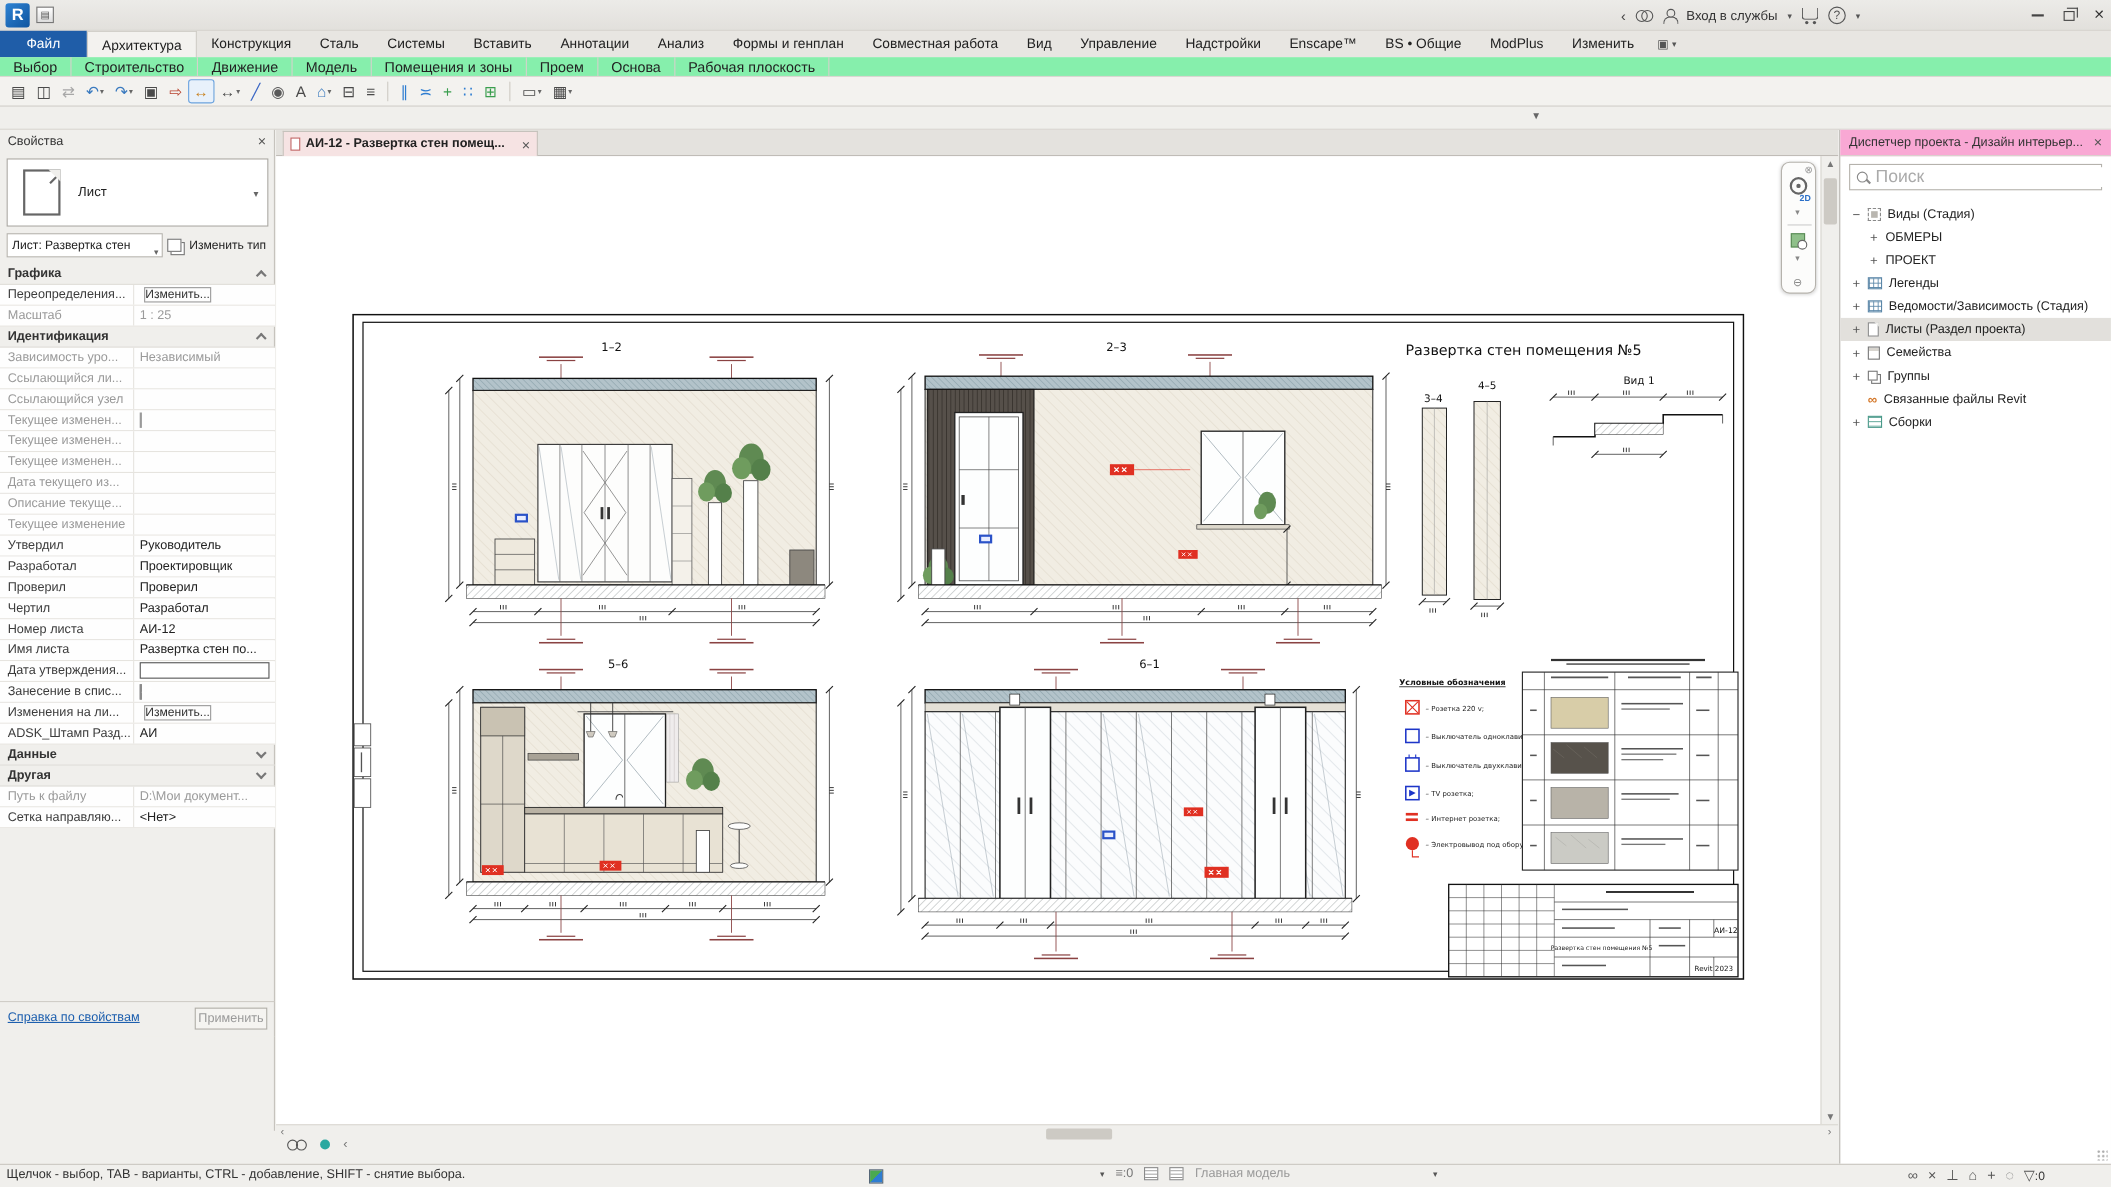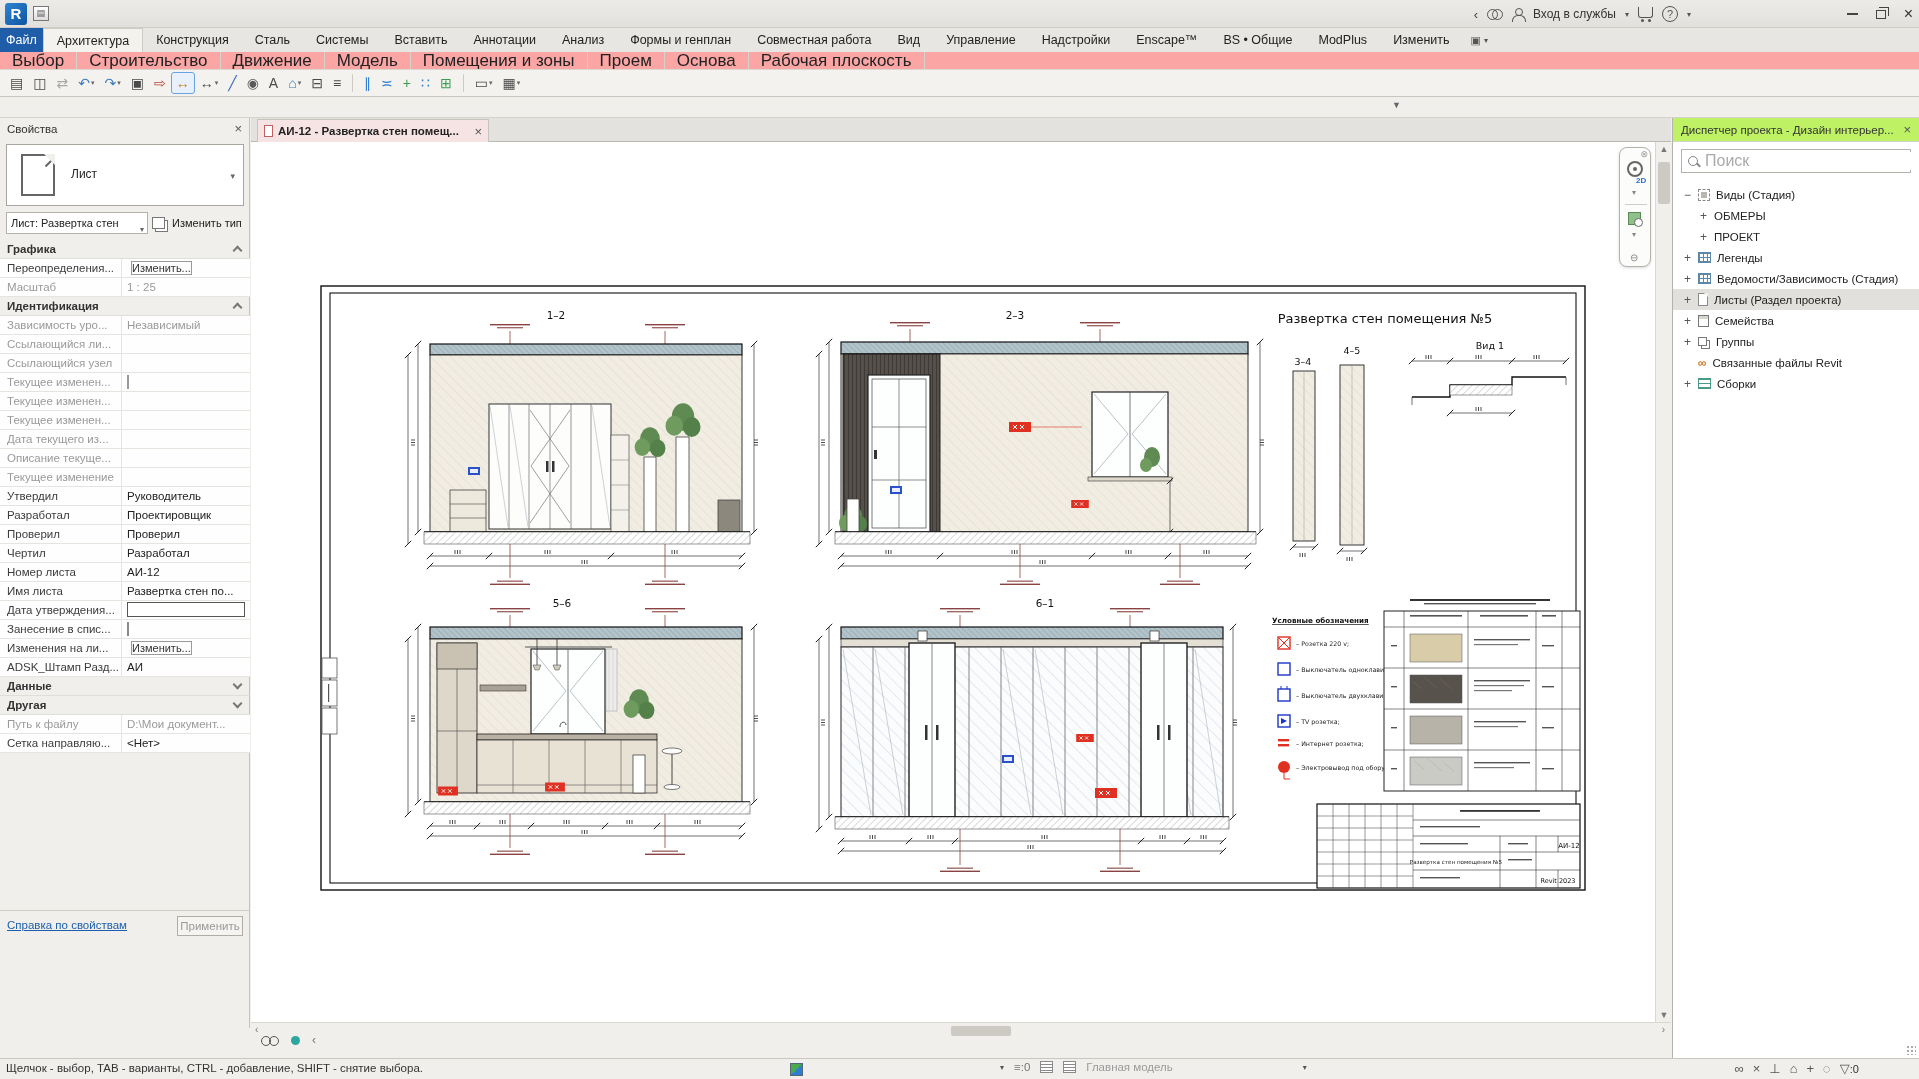--- a/index.html
+++ b/index.html
@@ -36,26 +36,26 @@
   .caret { font-size:8px; color:#555; }
   .winbtns { position:absolute; right:6px; top:0; height:28px; display:flex; align-items:center; gap:18px; }
   .wmin { width:11px; height:2px; background:#444; }
   .wmax { width:10px; height:9px; border:1.5px solid #444; position:relative; }
   .wmax::before { content:''; position:absolute; left:2px; top:-4px; width:9px; height:8px; border:1.5px solid #444; border-bottom:none; border-left:none; }
   .wclose { font-size:16px; color:#333; line-height:16px; }
 
   
   .ribbontabs { position:absolute; left:0; top:28px; width:100%; height:24px; background:#e8e6e2;
     display:flex; align-items:stretch; font-size:12.5px; }
-  .ftab { background:#1f5da8; color:#fff; padding:0 6px; line-height:24px; }
+  .ftab { background:#1f5da8; color:#fff; padding:0 24px; line-height:24px; }
   .rtab { padding:0 13px; line-height:24px; color:#222; }
   .rtab.active { background:#f3f2ef; border:1px solid #cfccc6; border-bottom:none; }
   .rtab-extra { display:flex; align-items:center; gap:3px; padding:0 8px; color:#555; font-size:11px; }
-  .ribbonpanels { position:absolute; left:0; top:52px; width:100%; height:18px; background:#fca5a5;
-    border-bottom:1px solid #dad7d1; display:flex; align-items:center; font-size:17px; color:#222; }
+  .ribbonpanels { position:absolute; left:0; top:52px; width:100%; height:18px; background:#86efac;
+    border-bottom:1px solid #dad7d1; display:flex; align-items:center; font-size:13px; color:#222; }
   .rpanel { padding:0 12px; border-right:1px solid #d5d2cc; line-height:17px; }
   .qatrow { position:absolute; left:0; top:70px; width:100%; height:27px; background:#f3f2ef;
     border-bottom:1px solid #c9c6c0; display:flex; align-items:center; padding-left:6px; gap:2px; }
   .qicon { display:flex; align-items:center; gap:1px; padding:2px 4px; border-radius:2px; color:#4a4a4a; }
   .qicon .g { font-size:14px; line-height:16px; }
   .qicon .c { font-size:7px; color:#666; }
   .qicon.active { outline:1.5px solid #6aa3e0; background:#e8f1fb; }
   .qicon.sep { width:1px; height:18px; padding:0; background:#cdcac4; margin:0 5px; }
   .optionsbar { position:absolute; left:0; top:97px; width:100%; height:21px; background:#f0efec;
     border-bottom:1px solid #d6d3cd; }
@@ -134,21 +134,21 @@
   .nf-2d { position:absolute; left:16px; top:28px; font-size:8px; color:#2a6fc8; font-weight:bold; }
   .nf-dd { position:absolute; left:12px; font-size:8px; color:#888; }
   .nf-hr { position:absolute; left:5px; top:56px; width:22px; height:1px; background:#ccc; }
   .zoomreg { position:absolute; left:8px; top:64px; width:13px; height:13px; background:#8fc08a; border:1px solid #5a8a56; }
   .zoomreg::after { content:''; position:absolute; right:-3px; bottom:-3px; width:7px; height:7px; border:1.6px solid #666; border-radius:50%; background:#fff; }
   .nf-min { position:absolute; left:10px; bottom:3px; font-size:10px; color:#888; }
 
   
   .browser { position:absolute; left:1672px; top:118px; width:247px; height:940px; background:#fff;
     border-left:1px solid #b5b2ad; font-size:11.5px; }
-  .bhead { height:24px; background:#bef264; border-bottom:1px solid #d6d3cd; line-height:24px;
+  .bhead { height:24px; background:#f9a8d4; border-bottom:1px solid #d6d3cd; line-height:24px;
     padding-left:8px; color:#333; position:relative; white-space:nowrap; overflow:hidden; }
   .bhead .x { position:absolute; right:8px; top:0; font-size:13px; color:#555; }
   .bsearch { margin:7px 8px; height:24px; border:1px solid #b5b2ac; background:#fff; display:flex; align-items:center; padding:0 6px; gap:6px; }
   .mag { position:relative; width:11px; height:11px; flex:0 0 auto; }
   .mag::before { content:''; position:absolute; left:0; top:0; width:8px; height:8px; border:1.6px solid #888; border-radius:50%; }
   .mag::after { content:''; position:absolute; left:8px; top:8px; width:5px; height:1.8px; background:#888; transform:rotate(45deg); }
   .bsearch input { border:none; outline:none; flex:1; font-size:16px; font-family:inherit; color:#333; }
   .bsearch input::placeholder { color:#aaa; }
   .tree { padding-top:4px; }
   .trow { height:21px; display:flex; align-items:center; gap:6px; padding-left:10px; white-space:nowrap; }

